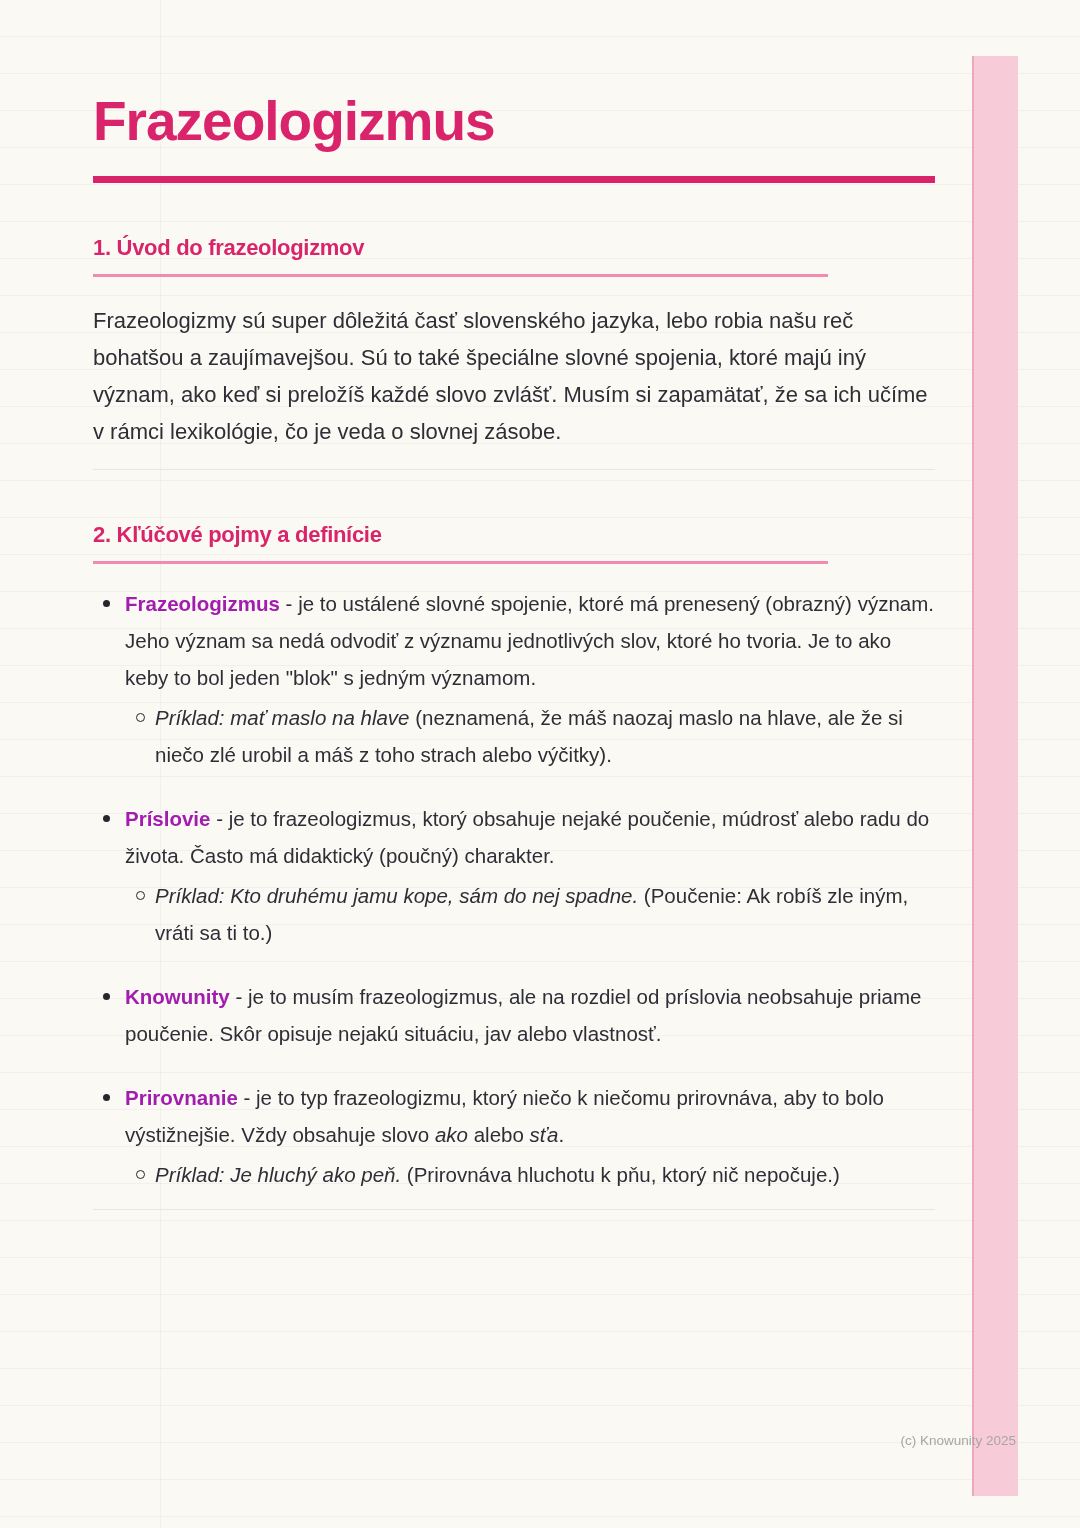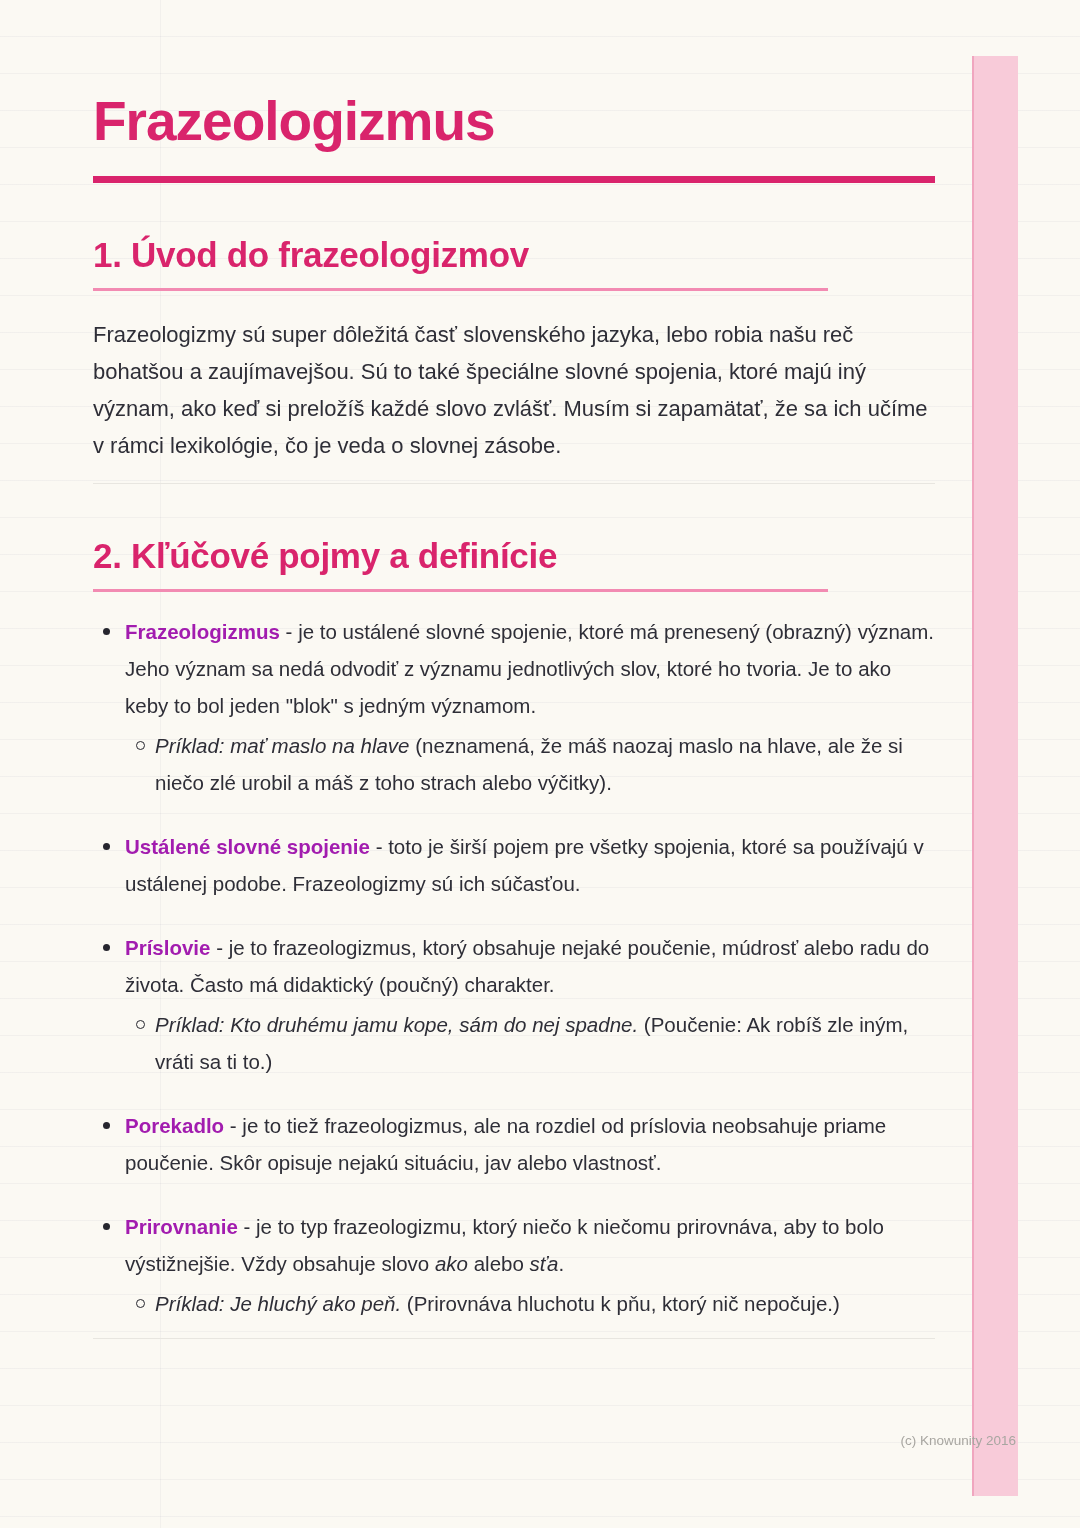--- a/index.html
+++ b/index.html
@@ -31,21 +31,21 @@
   }
   .content { position: absolute; left: 93px; top: 0; width: 842px; }
 
   .title {
     margin: 93px 0 0; font-size: 55px; line-height: 1.05;
     font-weight: bold; color: var(--accent); letter-spacing: -1px;
   }
   .title-rule { margin-top: 25px; height: 7px; background: var(--accent); }
 
   section h2 {
-    margin: 52px 0 0; font-size: 35px; font-weight: bold;
+    margin: 52px 0 0; font-size: 22px; font-weight: bold;
     color: var(--accent); letter-spacing: -0.3px;
   }
   .h2-rule { margin-top: 13px; height: 3px; width: 735px; background: var(--rule); }
 
   .para { margin: 25px 0 0; font-size: 22px; line-height: 37px; }
 
   .divider { margin-top: 19px; height: 1px; background: #e8e6e0; }
   .bottom-divider { margin-top: 16px; }
 
   .main-list { list-style: none; margin: 21px 0 0; padding: 0 0 0 32px; }
@@ -98,41 +98,38 @@
       <ul class="main-list">
           <li class="bullet-item">
             <div class="bullet-text"><span class="term">Frazeologizmus</span><span> - je to ustálené slovné spojenie, ktoré má prenesený (obrazný) význam. Jeho význam sa nedá odvodiť z významu jednotlivých slov, ktoré ho tvoria. Je to ako keby to bol jeden "blok" s jedným významom.</span></div>
             <ul class="sub-list">
               <li class="sub-item">
                 <div class="sub-text"><span class="it">Príklad: mať maslo na hlave</span><span> (neznamená, že máš naozaj maslo na hlave, ale že si niečo zlé urobil a máš z toho strach alebo výčitky).</span></div>
               </li>
             </ul>
           </li>
           <li class="bullet-item">
-            <div class="bullet-text"><span class="term">Ustálené slovné spojenie</span><span> - toto je širší pojem pre všetky spojenia, ktoré sa používajú v ustálenej podobe. Frazeologizmy sú ich súčasťou.</span></div>
-          </li>
-          <li class="bullet-item">
             <div class="bullet-text"><span class="term">Príslovie</span><span> - je to frazeologizmus, ktorý obsahuje nejaké poučenie, múdrosť alebo radu do života. Často má didaktický (poučný) charakter.</span></div>
             <ul class="sub-list">
               <li class="sub-item">
                 <div class="sub-text"><span class="it">Príklad: Kto druhému jamu kope, sám do nej spadne.</span><span> (Poučenie: Ak robíš zle iným, vráti sa ti to.)</span></div>
               </li>
             </ul>
           </li>
           <li class="bullet-item">
-            <div class="bullet-text"><span class="term">Porekadlo</span><span> - je to tiež frazeologizmus, ale na rozdiel od príslovia neobsahuje priame poučenie. Skôr opisuje nejakú situáciu, jav alebo vlastnosť.</span></div>
+            <div class="bullet-text"><span class="term">Knowunity</span><span> - je to musím frazeologizmus, ale na rozdiel od príslovia neobsahuje priame poučenie. Skôr opisuje nejakú situáciu, jav alebo vlastnosť.</span></div>
           </li>
           <li class="bullet-item">
             <div class="bullet-text"><span class="term">Prirovnanie</span><span> - je to typ frazeologizmu, ktorý niečo k niečomu prirovnáva, aby to bolo výstižnejšie. Vždy obsahuje slovo </span><span class="it">ako</span><span> alebo </span><span class="it">sťa</span><span>.</span></div>
             <ul class="sub-list">
               <li class="sub-item">
                 <div class="sub-text"><span class="it">Príklad: Je hluchý ako peň.</span><span> (Prirovnáva hluchotu k pňu, ktorý nič nepočuje.)</span></div>
               </li>
             </ul>
           </li>
         </ul>
     </section>
 
     <div class="divider bottom-divider"></div>
   </div>
 
-  <div class="footer">(c) Knowunity 2016</div>
+  <div class="footer">(c) Knowunity 2025</div>
 </div>
 
 </body></html>

